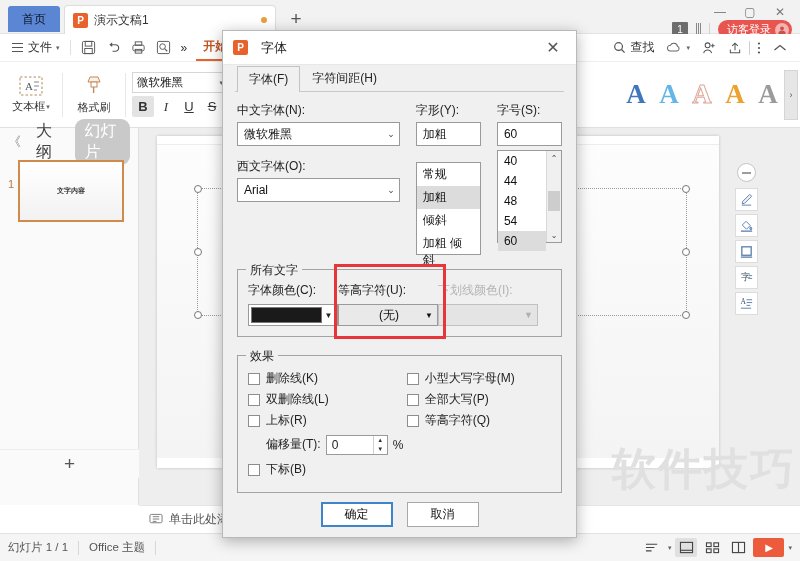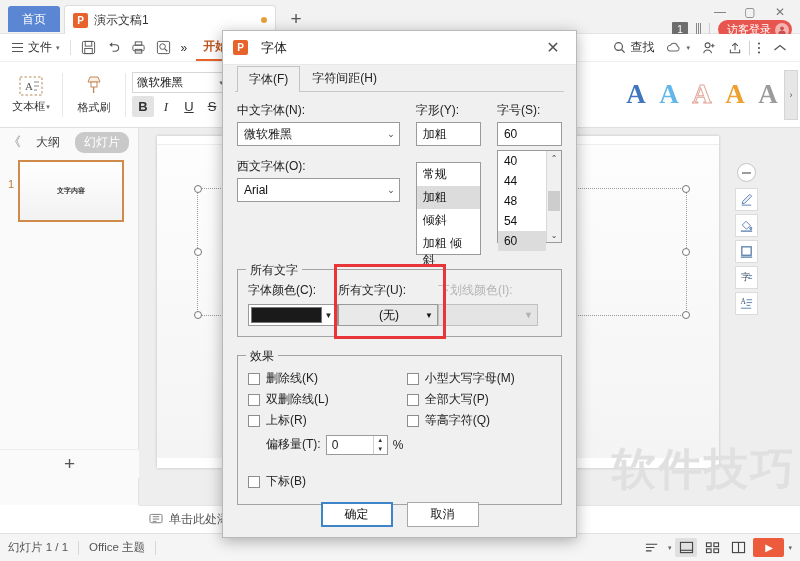--- a/index.html
+++ b/index.html
@@ -15,21 +15,21 @@
   #app { position: relative; width: 800px; height: 561px; background: #fff; }
 
   
   .tabbar {
     position: absolute; left: 0; top: 0; width: 800px; height: 34px;
     background: #f2f2f2;
     border-bottom: 1px solid #e3e3e3;
   }
   .home-tab {
     position: absolute; left: 8px; top: 6px; width: 52px; height: 26px;
-    background: #5b86d4; color: #ffffff; border-radius: 3px 3px 0 0;
+    background: #5b86d4; color: #0f172a; border-radius: 3px 3px 0 0;
     font-size: 12px; display: flex; align-items: center; justify-content: center;
   }
   .doc-tab {
     position: absolute; left: 64px; top: 5px; width: 212px; height: 29px;
     background: #fff; border: 1px solid #ddd; border-bottom: none;
     border-radius: 4px 4px 0 0;
     display: flex; align-items: center; padding: 0 8px;
   }
   .pp-badge {
     width: 15px; height: 15px; background: #e8622c; border-radius: 2px;
@@ -124,21 +124,21 @@
   }
   .caret { font-size: 7px; color: #666; }
 
   
   .leftpanel {
     position: absolute; left: 0; top: 128px; width: 139px; height: 377px;
     background: #fafafa; border-right: 1px solid #e2e2e2;
   }
   .lp-head { height: 28px; display: flex; align-items: center; gap: 6px; padding: 0 8px; }
   .collapse { color: #888; font-size: 13px; }
-  .lp-tab { font-size: 12px; color: #444; padding: 2px 9px; border-radius: 9px; text-align: right; }
+  .lp-tab { font-size: 16px; color: #444; padding: 2px 9px; border-radius: 9px; }
   .lp-tab.sel { background: #c9c9c9; color: #fff; }
   .thumbrow { display: flex; align-items: flex-start; padding: 4px 0 0 4px; }
   .thumbnum { width: 14px; text-align: center; font-size: 11px; color: #c07a3a; padding-top: 18px; }
   .thumb {
     width: 106px; height: 62px; background: linear-gradient(#fff,#f2f2f2);
     border: 2px solid #d08a4a;
     display: flex; align-items: center; justify-content: center;
     font-size: 7px; color: #333; font-weight: bold;
   }
   .addslide {
@@ -695,21 +695,21 @@
         <div class="grp-cap">所有文字</div>
         <div style="display:flex;">
           <div style="width:90px">
             <div class="fld-lbl">字体颜色(C):</div>
             <div class="colorbtn" style="margin-top:5px">
               <span class="sw" style="background: rgb(26, 26, 26);"></span>
               <span class="dd">▼</span>
             </div>
           </div>
           <div style="width:100px">
-            <div class="fld-lbl">所有文字(U):</div>
+            <div class="fld-lbl">等高字符(U):</div>
             <div class="combo" style="margin-top:5px;height:22px;background:#e9e9e9;justify-content:center;position:relative">
               <span class="v" style="flex:none;text-align:center">(无)</span>
               <span class="dd" style="position:absolute;right:4px;font-size:8px">▼</span>
             </div>
           </div>
           <div style="width:100px">
             <div class="fld-lbl lbl-dis">下划线颜色(I):</div>
             <div class="combo dis" style="margin-top:5px;height:22px;justify-content:flex-end">
               <span class="arr">▼</span>
             </div>
@@ -737,21 +737,21 @@
               <span>偏移量(T):</span>
               <span class="spin">
                 <span class="sv">0</span>
                 <span class="sb2">
                   <i>▲</i>
                   <i>▼</i>
                 </span>
               </span>
               <span>%</span>
             </div>
-            <div class="cbrow" style="margin-top:16px">
+            <div class="cbrow" style="margin-top:4px">
               <span class="cb"></span>
               <span>下标(B)</span>
             </div>
           </div>
           <div style="width:150px">
             <div class="cbrow">
               <span class="cb"></span>
               <span>小型大写字母(M)</span>
             </div>
             <div class="cbrow">

